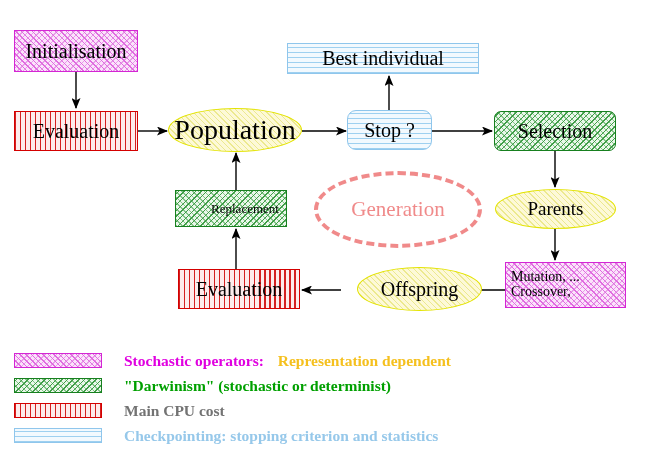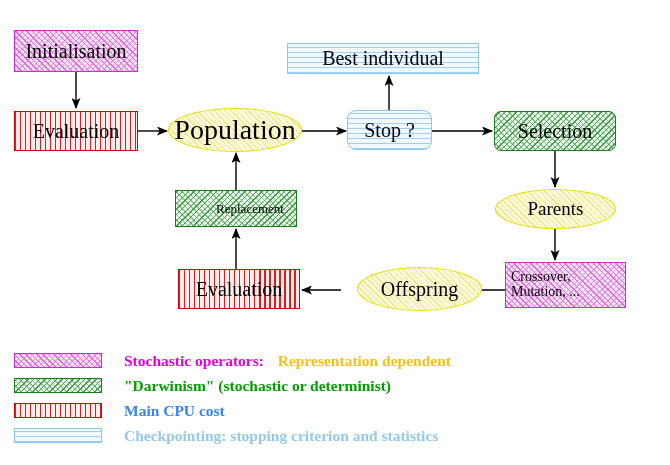--- a/index.html
+++ b/index.html
@@ -70,21 +70,21 @@
   .ellipse { border-radius: 50%; }
   .rounded { border-radius: 9px; }
 
   
   #node-initialisation { left:14px;  top:30px;  width:124px; height:42px; font-size:20px; }
   #node-evaluation-top { left:14px;  top:111px; width:124px; height:40px; font-size:20px; }
   #node-population     { left:168px; top:108px; width:134px; height:44px; font-size:28px; }
   #node-best           { left:287px; top:43px;  width:192px; height:31px; font-size:20px; }
   #node-stop           { left:347px; top:110px; width:85px;  height:40px; font-size:20px; }
   #node-selection      { left:494px; top:111px; width:122px; height:40px; font-size:20px;border-radius:7px; }
-  #node-replacement    { left:175px; top:190px; width:122px; height:37px; font-size:13px;padding-left:28px; }
+  #node-replacement    { left:175px; top:190px; width:112px; height:37px; font-size:13px;padding-left:28px; }
   #node-generation     { left:314px; top:171px; width:168px; height:77px; font-size:21px;
                          border: 4px dashed #f08a8a; color:#f08a8a; background:transparent;
                          border-radius:50%; }
   #node-parents        { left:495px; top:189px; width:121px; height:40px; font-size:19px; }
   #node-evaluation-bot { left:178px; top:269px; width:122px; height:40px; font-size:20px; }
   #node-offspring      { left:357px; top:267px; width:125px; height:44px; font-size:20px; }
   #node-crossover      { left:505px; top:262px; width:121px; height:46px; font-size:14px;
                          flex-direction:column; justify-content:center; }
   #node-crossover .lbl { display:block; width:100%; text-align:left; padding-left:10px; }
 
@@ -111,21 +111,21 @@
     margin-left: 22px;
     font-size: 15.5px;
     white-space: nowrap;
     font-family: "Liberation Serif", serif;
     font-weight: bold;
   }
   .legend-text .seg2 { font-weight: bold; }
   .lt-magenta { color: #e000e0; }
   .lt-gold    { color: #f5c01e; }
   .lt-green   { color: #00a000; }
-  .lt-red     { color: #3b82f6; }
+  .lt-red     { color: #737373; }
   .lt-blue    { color: #96c8ea; }
 </style>
 </head>
 <body>
 
 <div id="canvas">
 
   <svg id="wires" viewBox="0 0 670 465">
     <defs>
       <marker id="ah" markerWidth="11" markerHeight="9" refX="10" refY="4.5" orient="auto" markerUnits="userSpaceOnUse">
@@ -179,36 +179,39 @@
   </div>
 
   <div class="node fill-green" id="node-selection">
     <span class="lbl">Selection</span>
   </div>
 
   <div class="node fill-green" id="node-replacement">
     <span class="lbl">Replacement</span>
   </div>
 
+  <div class="node" id="node-generation">
+    <span class="lbl">Generation</span>
+  </div>
 
   <div class="node fill-yellow ellipse" id="node-parents">
     <span class="lbl">Parents</span>
   </div>
 
   <div class="node fill-red" id="node-evaluation-bot">
     <span class="lbl">Evaluation</span>
   </div>
 
   <div class="node fill-yellow ellipse" id="node-offspring">
     <span class="lbl">Offspring</span>
   </div>
 
   <div class="node fill-magenta" id="node-crossover">
+    <span class="lbl">Mutation, ...</span>
     <span class="lbl">Crossover,</span>
-    <span class="lbl">Mutation, ...</span>
   </div>
 
   <div id="legend">
 
     <div class="legend-row">
       <span class="swatch fill-magenta"></span>
       <span class="legend-text">
         <span class="lt-magenta">Stochastic operators:</span>
         <span class="seg2 lt-gold" style="margin-left:10px;">Representation dependent</span>
       </span>

